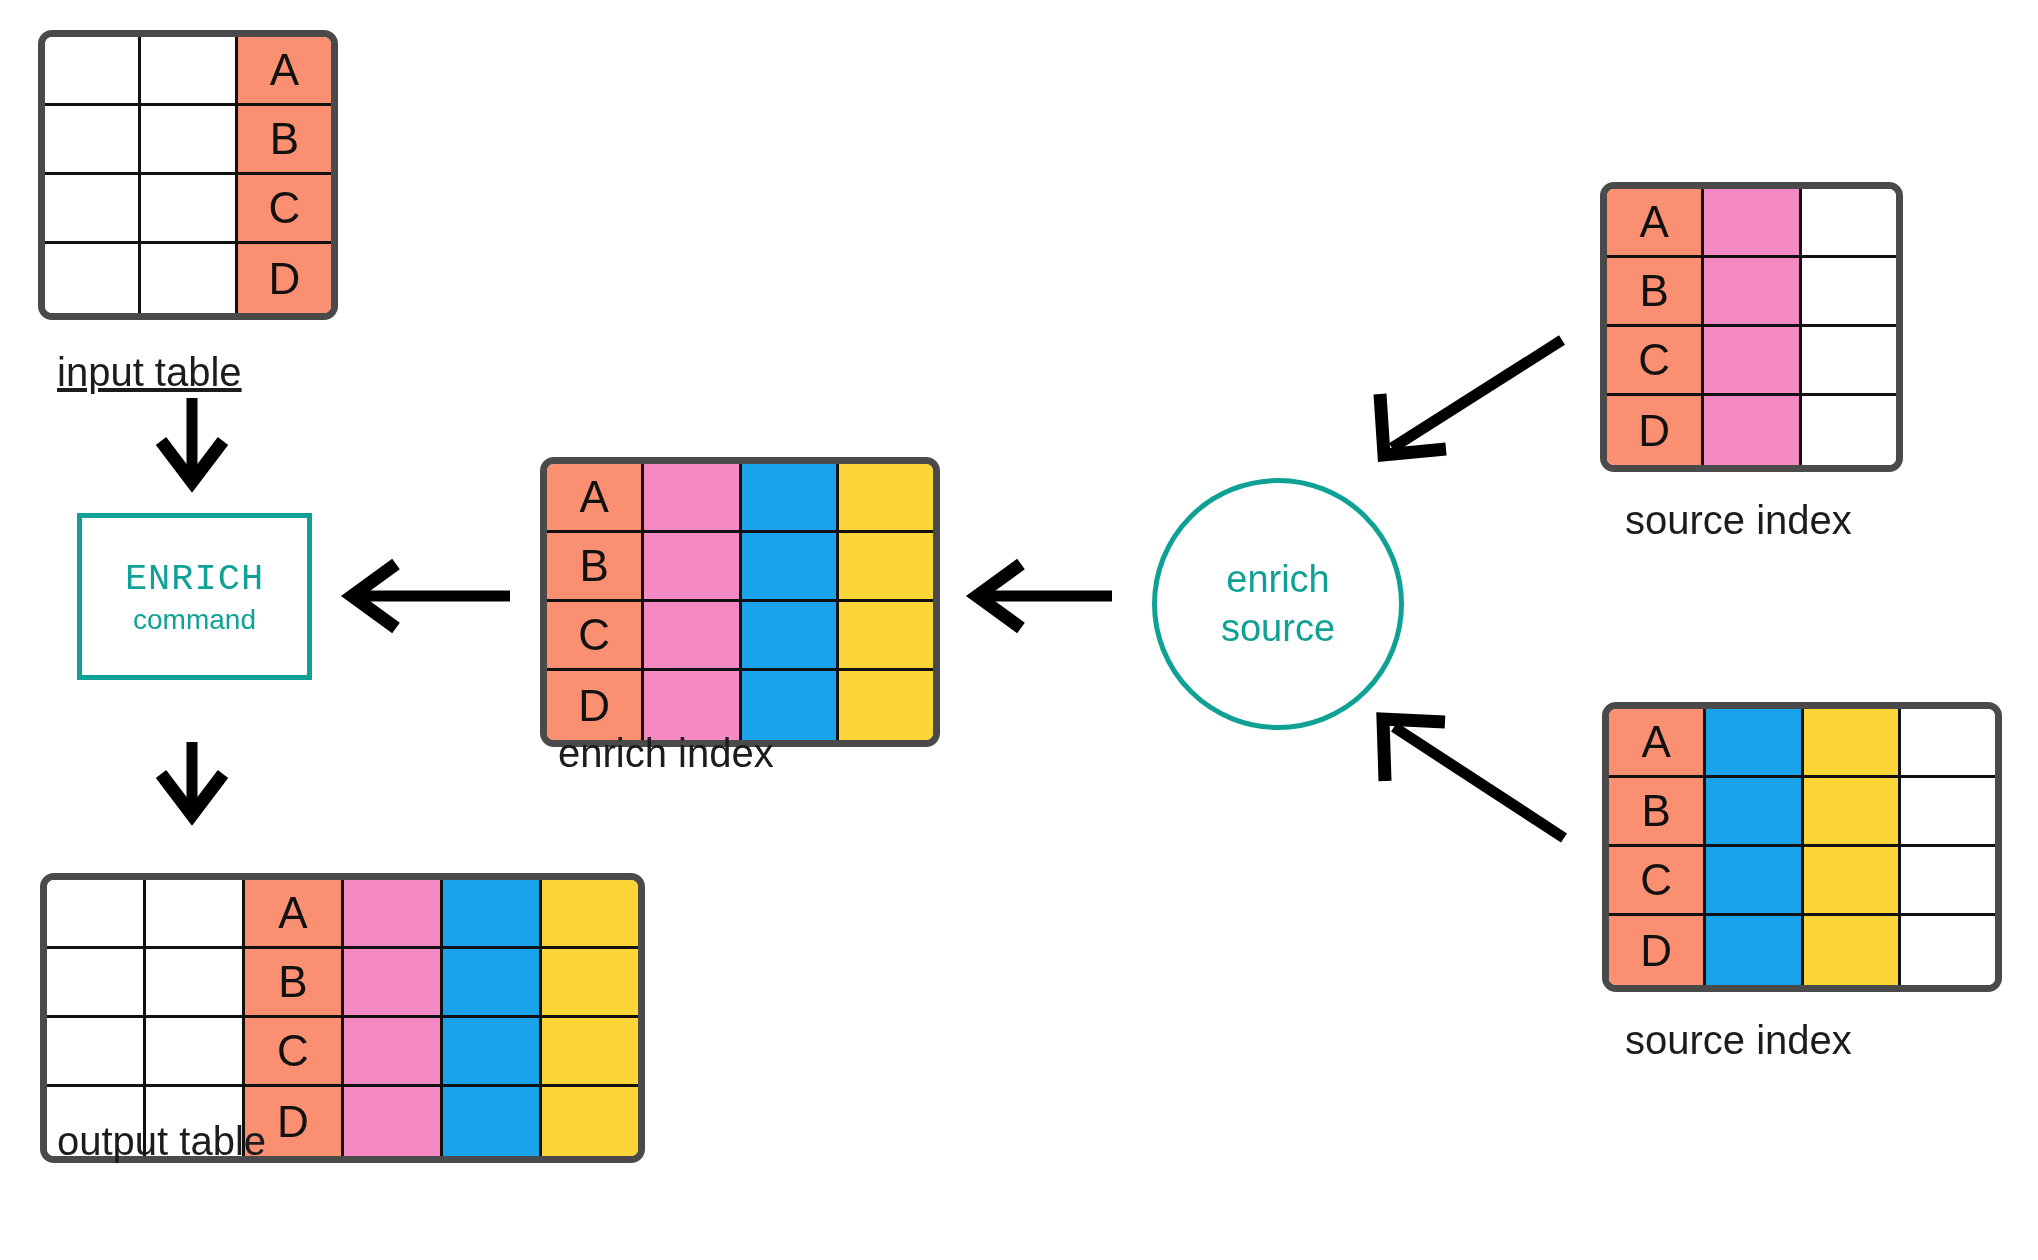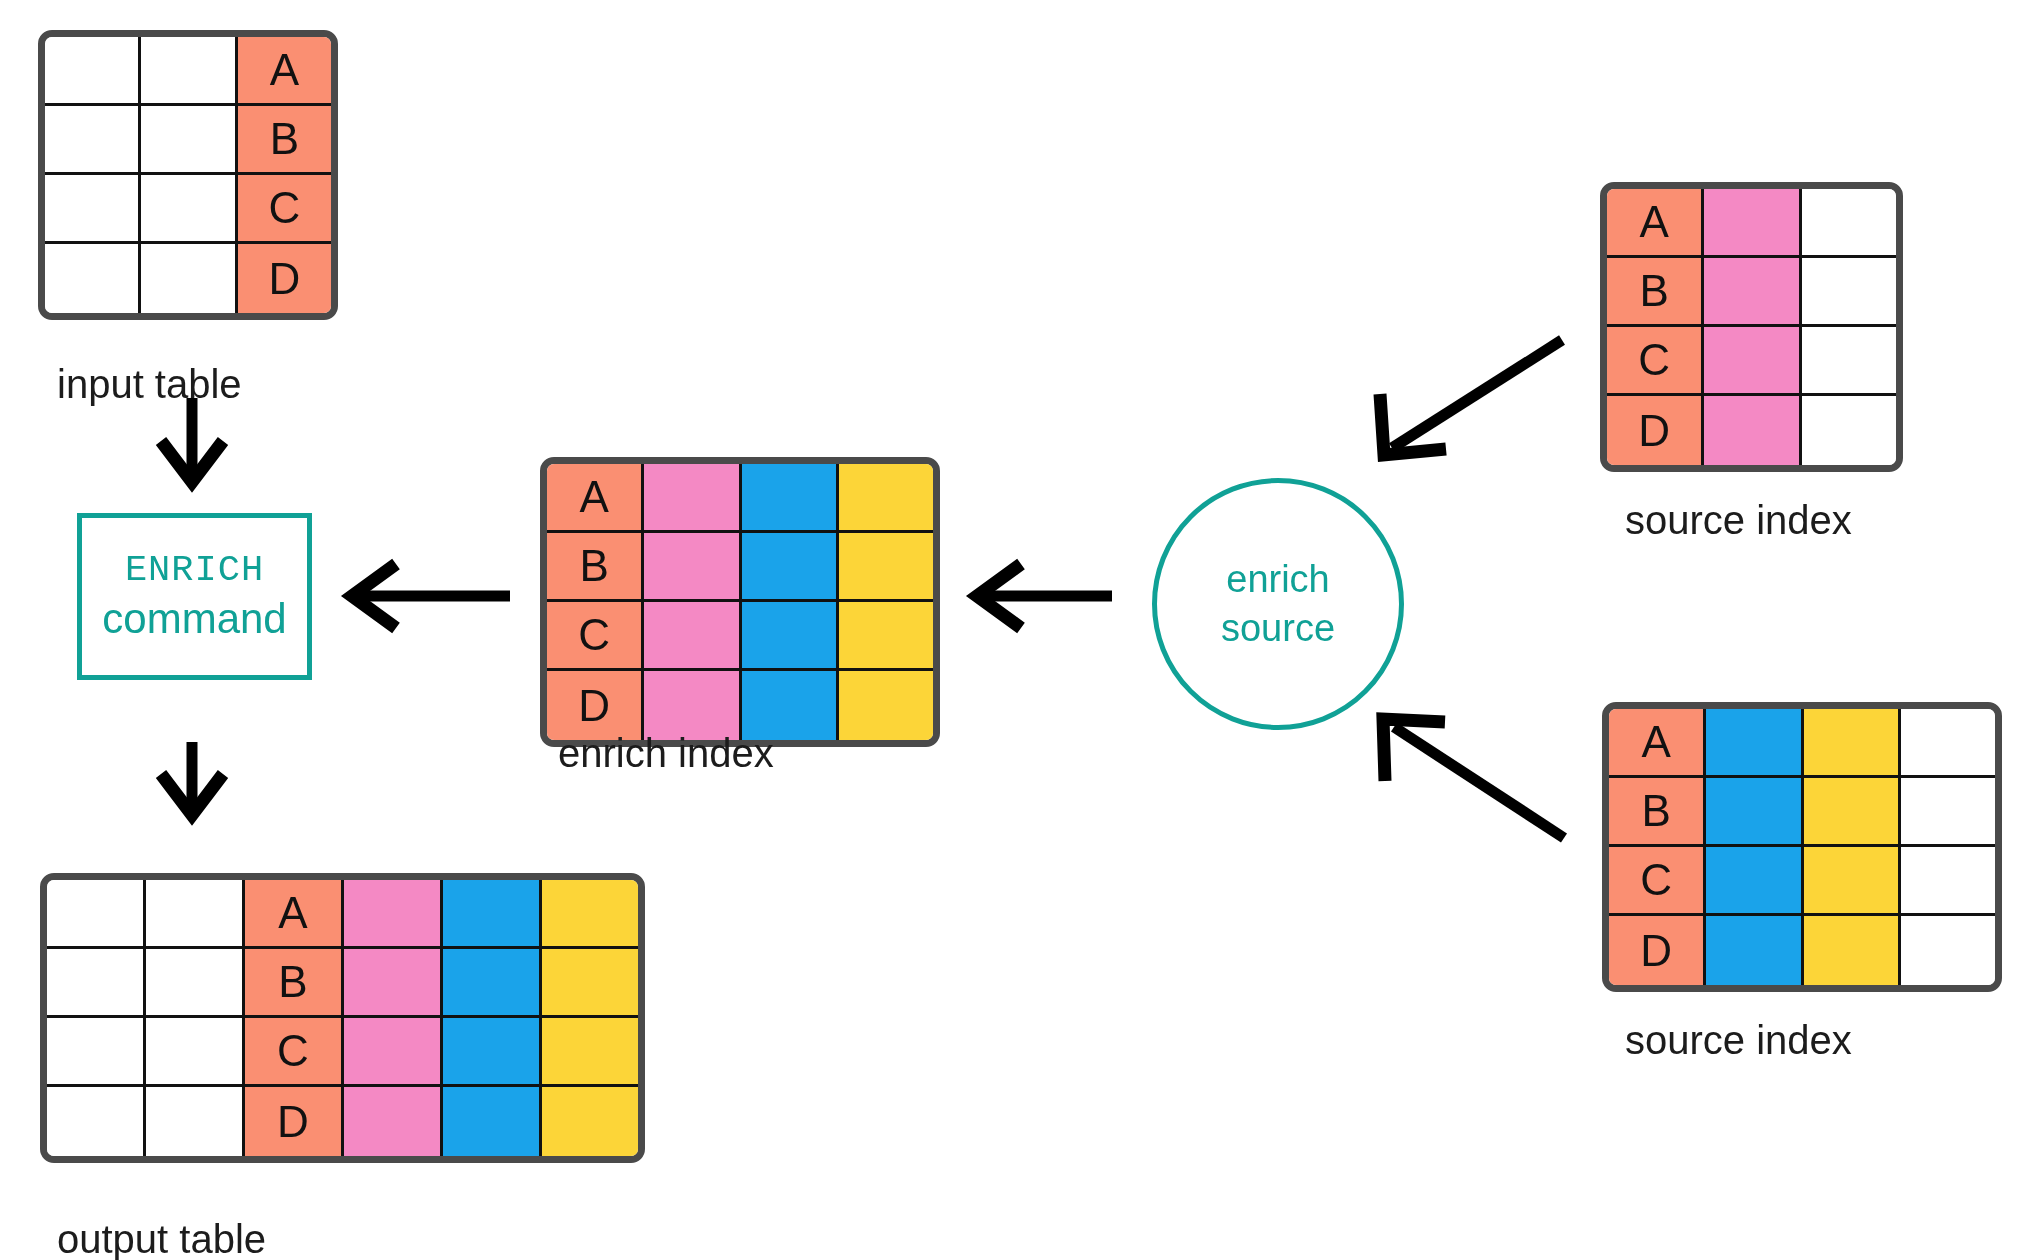--- a/index.html
+++ b/index.html
@@ -75,21 +75,21 @@
     color: #10a196;
   }
   #enrich-command-box .line-mono {
     font-family: "Liberation Mono", monospace;
     font-size: 37px;
     letter-spacing: 1px;
     line-height: 1.25;
   }
   #enrich-command-box .line-sans {
     font-family: "Liberation Sans", sans-serif;
-    font-size: 42px;
+    font-size: 28px;
     line-height: 1.25;
   }
 
   
   #enrich-policy-circle {
     position: absolute;
     box-sizing: border-box;
     border: 5px solid #10a196;
     border-radius: 50%;
     background: #ffffff;
@@ -131,21 +131,21 @@
         <div class="tcell c-white"></div>
         <div class="tcell c-white"></div>
         <div class="tcell c-salmon">C</div>
       </div>
       <div class="trow">
         <div class="tcell c-white"></div>
         <div class="tcell c-white"></div>
         <div class="tcell c-salmon">D</div>
       </div>
     </div>
-  <div class="caption" id="input-table-caption" style="left:57px; top:364px;">input table</div>
+  <div class="caption" id="input-table-caption" style="left:57px; top:352px;text-decoration:underline;">input table</div>
 
   <div id="enrich-command-box" style="left:77px; top:513px; width:235px; height:167px;">
     <div class="line-mono">ENRICH</div>
     <div class="line-sans">command</div>
   </div>
 
   <div class="tbl" id="enrich-index-table" style="left:540px; top:457px; width:400px; height:290px;">
       <div class="trow">
         <div class="tcell c-salmon">A</div>
         <div class="tcell c-pink"></div>
@@ -257,21 +257,21 @@
       </div>
       <div class="trow">
         <div class="tcell c-white"></div>
         <div class="tcell c-white"></div>
         <div class="tcell c-salmon">D</div>
         <div class="tcell c-pink"></div>
         <div class="tcell c-blue"></div>
         <div class="tcell c-yellow"></div>
       </div>
     </div>
-  <div class="caption" id="output-table-caption" style="left:57px; top:1219px;">output table</div>
+  <div class="caption" id="output-table-caption" style="left:57px; top:1121px;">output table</div>
 
   <svg id="arrows" viewBox="0 0 2038 1260">
     <g stroke="#000000" stroke-width="11" fill="none" stroke-linecap="butt" stroke-linejoin="miter">
 
       <g>
         <line x1="192" y1="398" x2="192" y2="478"></line>
         <polyline points="161,441 192,482 223,441" stroke-width="13"></polyline>
       </g>
 
       <g>

